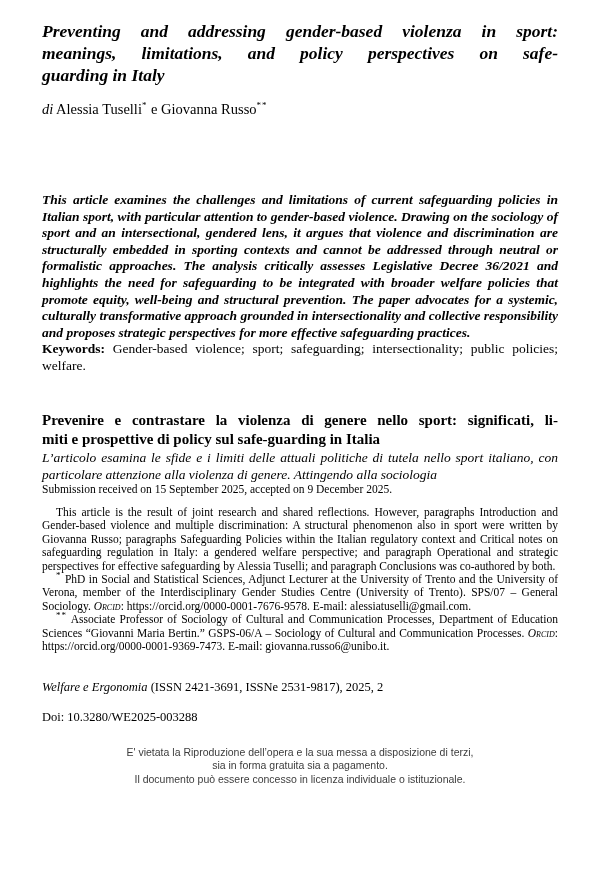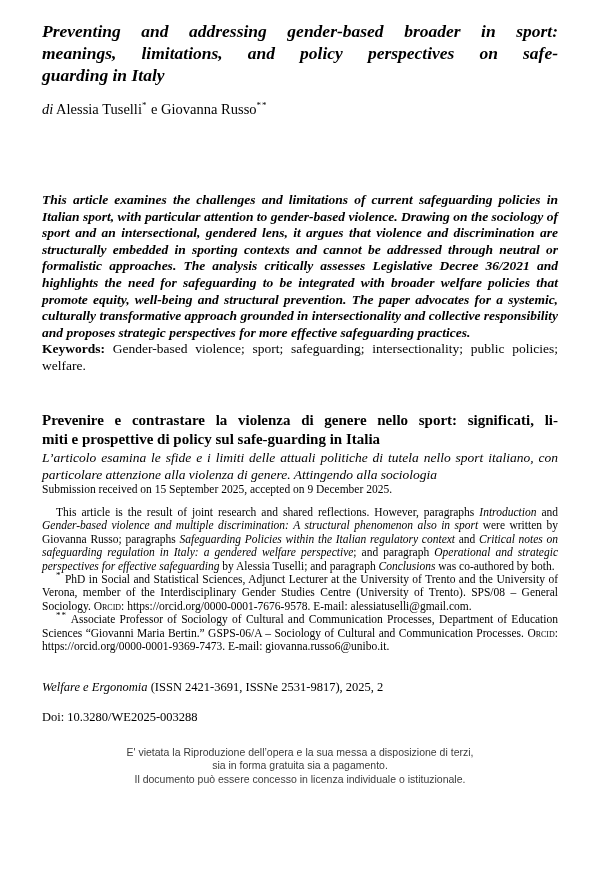--- a/index.html
+++ b/index.html
@@ -25,36 +25,36 @@
 
   .it-heading { margin-top: 36px; font-size: 15px; font-weight: bold; line-height: 19px; }
   .it-heading .tline { text-align: justify; text-align-last: justify; }
   .it-heading .tline:last-child { text-align-last: left; }
   .abstract-it { font-size: 13.5px; font-style: italic; line-height: 17px; text-align: justify; }
 
   .submission { font-size: 11.5px; line-height: 13.5px; }
 
   .footnotes { margin-top: 10px; font-size: 11.5px; line-height: 13.4px; text-align: justify; }
   .footnotes p { margin: 0; text-indent: 14px; }
-  .it { font-style: italic; }
-  .sc { font-variant: small-caps; }
+  .it { }
+  .sc { font-variant: small-caps; font-style: italic; }
 
   .journal-line { margin-top: 26px; font-size: 12.5px; line-height: 15px; }
   .journal-line .jname { font-style: italic; }
   .doi-line { margin-top: 15px; font-size: 12.5px; line-height: 15px; }
 
   .footer { margin-top: 21px; text-align: center; font-family: "Liberation Sans", "DejaVu Sans", sans-serif; font-size: 10.5px; line-height: 13.5px; color: #3c3c3c; }
 </style>
 </head>
 <body>
 
 <div class="page">
 
   <div class="title">
-    <div class="tline">Preventing and addressing gender-based broader in sport:</div>
+    <div class="tline">Preventing and addressing gender-based violenza in sport:</div>
     <div class="tline">meanings, limitations, and policy perspectives on safe-</div>
     <div class="tline">guarding in Italy</div>
   </div>
 
   <div class="byline">
     <span class="di">di</span>
     <span>Alessia Tuselli</span><sup class="mark">*</sup>
     <span>e</span>
     <span>Giovanna Russo</span><sup class="mark">**</sup>
   </div>
@@ -69,21 +69,21 @@
     <div class="tline">Prevenire e contrastare la violenza di genere nello sport: significati, li-</div>
     <div class="tline">miti e prospettive di policy sul safe-guarding in Italia</div>
   </div>
 
   <div class="abstract-it">L’articolo esamina le sfide e i limiti delle attuali politiche di tutela nello sport italiano, con particolare attenzione alla violenza di genere. Attingendo alla sociologia</div>
 
   <div class="submission">Submission received on 15 September 2025, accepted on 9 December 2025.</div>
 
   <div class="footnotes">
     <p><span>This article is the result of joint research and shared reflections. However, paragraphs </span><span class="it">Introduction</span><span> and </span><span class="it">Gender-based violence and multiple discrimination: A structural phenomenon also in sport</span><span> were written by Giovanna Russo; paragraphs </span><span class="it">Safeguarding Policies within the Italian regulatory context</span><span> and </span><span class="it">Critical notes on safeguarding regulation in Italy: a gendered welfare perspective</span><span>; and paragraph </span><span class="it">Operational and strategic perspectives for effective safeguarding</span><span> by Alessia Tuselli; and paragraph </span><span class="it">Conclusions</span><span> was co-authored by both.</span></p>
-    <p><sup class="mark">*</sup><span><span> PhD in Social and Statistical Sciences, Adjunct Lecturer at the University of Trento and the University of Verona, member of the Interdisciplinary Gender Studies Centre (University of Trento). SPS/08 – General Sociology. </span><span class="sc">Orcid</span><span>: https://orcid.org/0000-0001-7676-9578. E-mail: alessiatuselli@gmail.com.</span></span></p>
+    <p><sup class="mark">*</sup><span><span> PhD in Social and Statistical Sciences, Adjunct Lecturer at the University of Trento and the University of Verona, member of the Interdisciplinary Gender Studies Centre (University of Trento). SPS/07 – General Sociology. </span><span class="sc">Orcid</span><span>: https://orcid.org/0000-0001-7676-9578. E-mail: alessiatuselli@gmail.com.</span></span></p>
     <p><sup class="mark">**</sup><span><span> Associate Professor of Sociology of Cultural and Communication Processes, Department of Education Sciences “Giovanni Maria Bertin.” GSPS-06/A – Sociology of Cultural and Communication Processes. </span><span class="sc">Orcid</span><span>: https://orcid.org/0000-0001-9369-7473. E-mail: giovanna.russo6@unibo.it.</span></span></p>
   </div>
 
   <div class="journal-line">
     <span class="jname">Welfare e Ergonomia</span><span> (ISSN 2421-3691, ISSNe 2531-9817), 2025, 2</span>
   </div>
 
   <div class="doi-line">Doi: 10.3280/WE2025-003288</div>
 
   <div class="footer">

